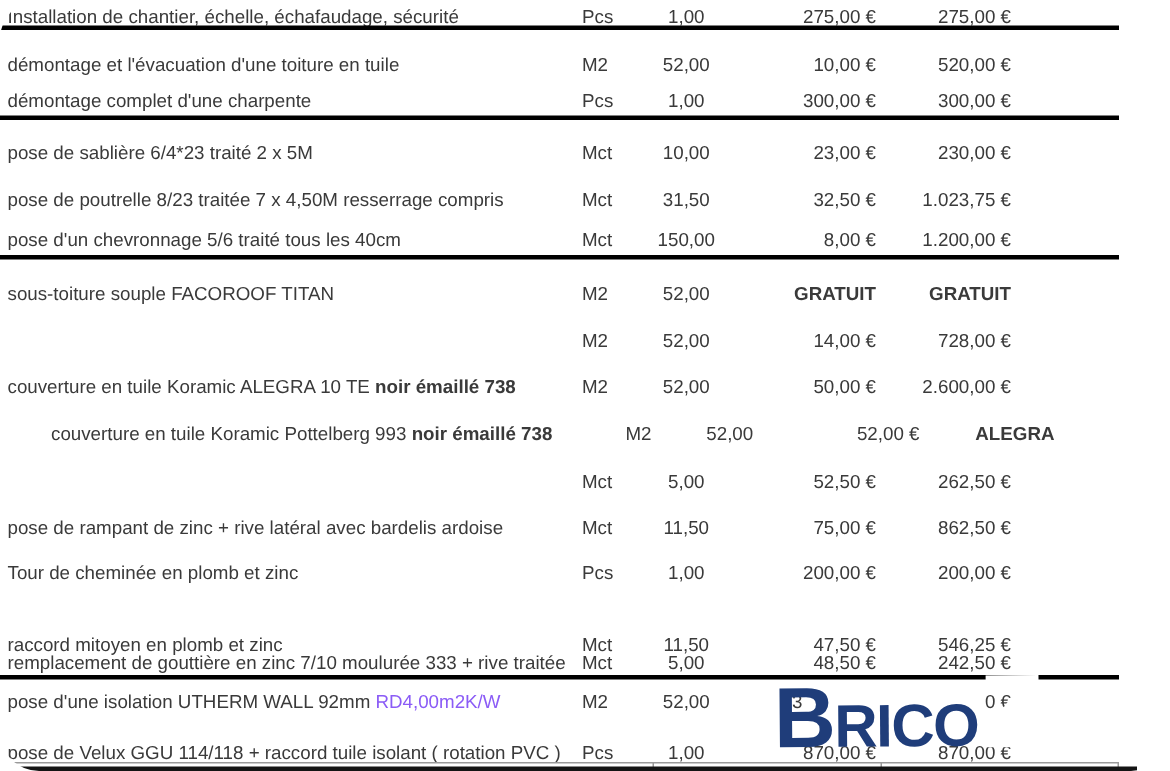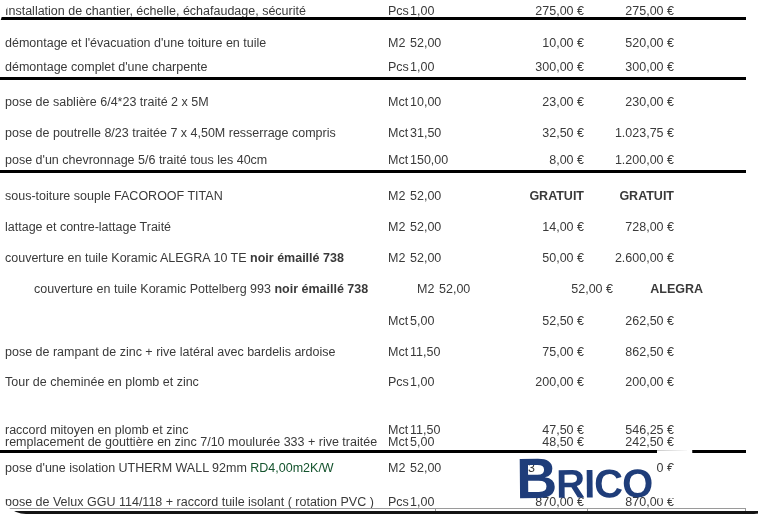--- a/index.html
+++ b/index.html
@@ -13,21 +13,21 @@
   }
   .row{
     position:absolute;
     left:0;width:780px;height:16px;
     line-height:16px;
     font-size:12.5px;
   }
   .c{position:absolute;top:0;height:16px;white-space:nowrap;overflow:visible;}
   .c.desc {left:5px;  width:372px;text-align:left;}
   .c.unit {left:388px;width:50px; text-align:left;}
-  .c.qty  {left:410px;width:95px; text-align:left;}
+  .c.qty  {left:410px;width:95px; text-align:center;}
   .c.price{left:505px;width:79px; text-align:right;}
   .c.total{left:589px;width:85px; text-align:right;}
   .c.price.frag-left{text-align:left;padding-left:23px;width:56px;}
   .seg-bold{font-weight:bold;}
   .cell-bold{font-weight:bold;}
   .divider{
     position:absolute;left:0;width:746px;height:3px;background:#000000;
   }
   .footer-grayline{position:absolute;left:0;top:508px;width:746px;height:1px;background:#9a9a9a;}
   .footer-tick{position:absolute;top:508px;width:1px;height:6px;background:#9a9a9a;}
@@ -107,21 +107,20 @@
         <div class="c total">1.200,00 €</div>
       </div>
       <div class="row" style="top: 188px;">
         <div class="c desc"><span>sous-toiture souple FACOROOF TITAN</span></div>
         <div class="c unit">M2</div>
         <div class="c qty">52,00</div>
         <div class="c price cell-bold">GRATUIT</div>
         <div class="c total cell-bold">GRATUIT</div>
       </div>
       <div class="row" style="top: 219px;">
-        <div class="c desc"><span>lattage et contre-lattage Traité</span></div>
         <div class="c unit">M2</div>
         <div class="c qty">52,00</div>
         <div class="c price">14,00 €</div>
         <div class="c total">728,00 €</div>
       </div>
       <div class="row" style="top: 250px;">
         <div class="c desc"><span>couverture en tuile Koramic ALEGRA 10 TE </span><span class="seg-bold">noir émaillé 738</span></div>
         <div class="c unit">M2</div>
         <div class="c qty">52,00</div>
         <div class="c price">50,00 €</div>
@@ -162,21 +161,21 @@
         <div class="c total">546,25 €</div>
       </div>
       <div class="row" style="top: 434px;">
         <div class="c desc"><span>remplacement de gouttière en zinc 7/10 moulurée 333 + rive traitée</span></div>
         <div class="c unit">Mct</div>
         <div class="c qty">5,00</div>
         <div class="c price">48,50 €</div>
         <div class="c total">242,50 €</div>
       </div>
       <div class="row" style="top: 460px;">
-        <div class="c desc"><span>pose d'une isolation UTHERM WALL 92mm </span><span style="color: #14532d;">RD4,00m2K/W</span></div>
+        <div class="c desc"><span>pose d'une isolation UTHERM WALL 92mm </span><span style="color: #8b5cf6;">RD4,00m2K/W</span></div>
         <div class="c unit">M2</div>
         <div class="c qty">52,00</div>
         <div class="c price frag-left">3</div>
         <div class="c total">0 €</div>
       </div>
       <div class="row" style="top: 494px;">
         <div class="c desc"><span>pose de Velux GGU 114/118 + raccord tuile isolant ( rotation PVC )</span></div>
         <div class="c unit">Pcs</div>
         <div class="c qty">1,00</div>
         <div class="c price">870,00 €</div>

